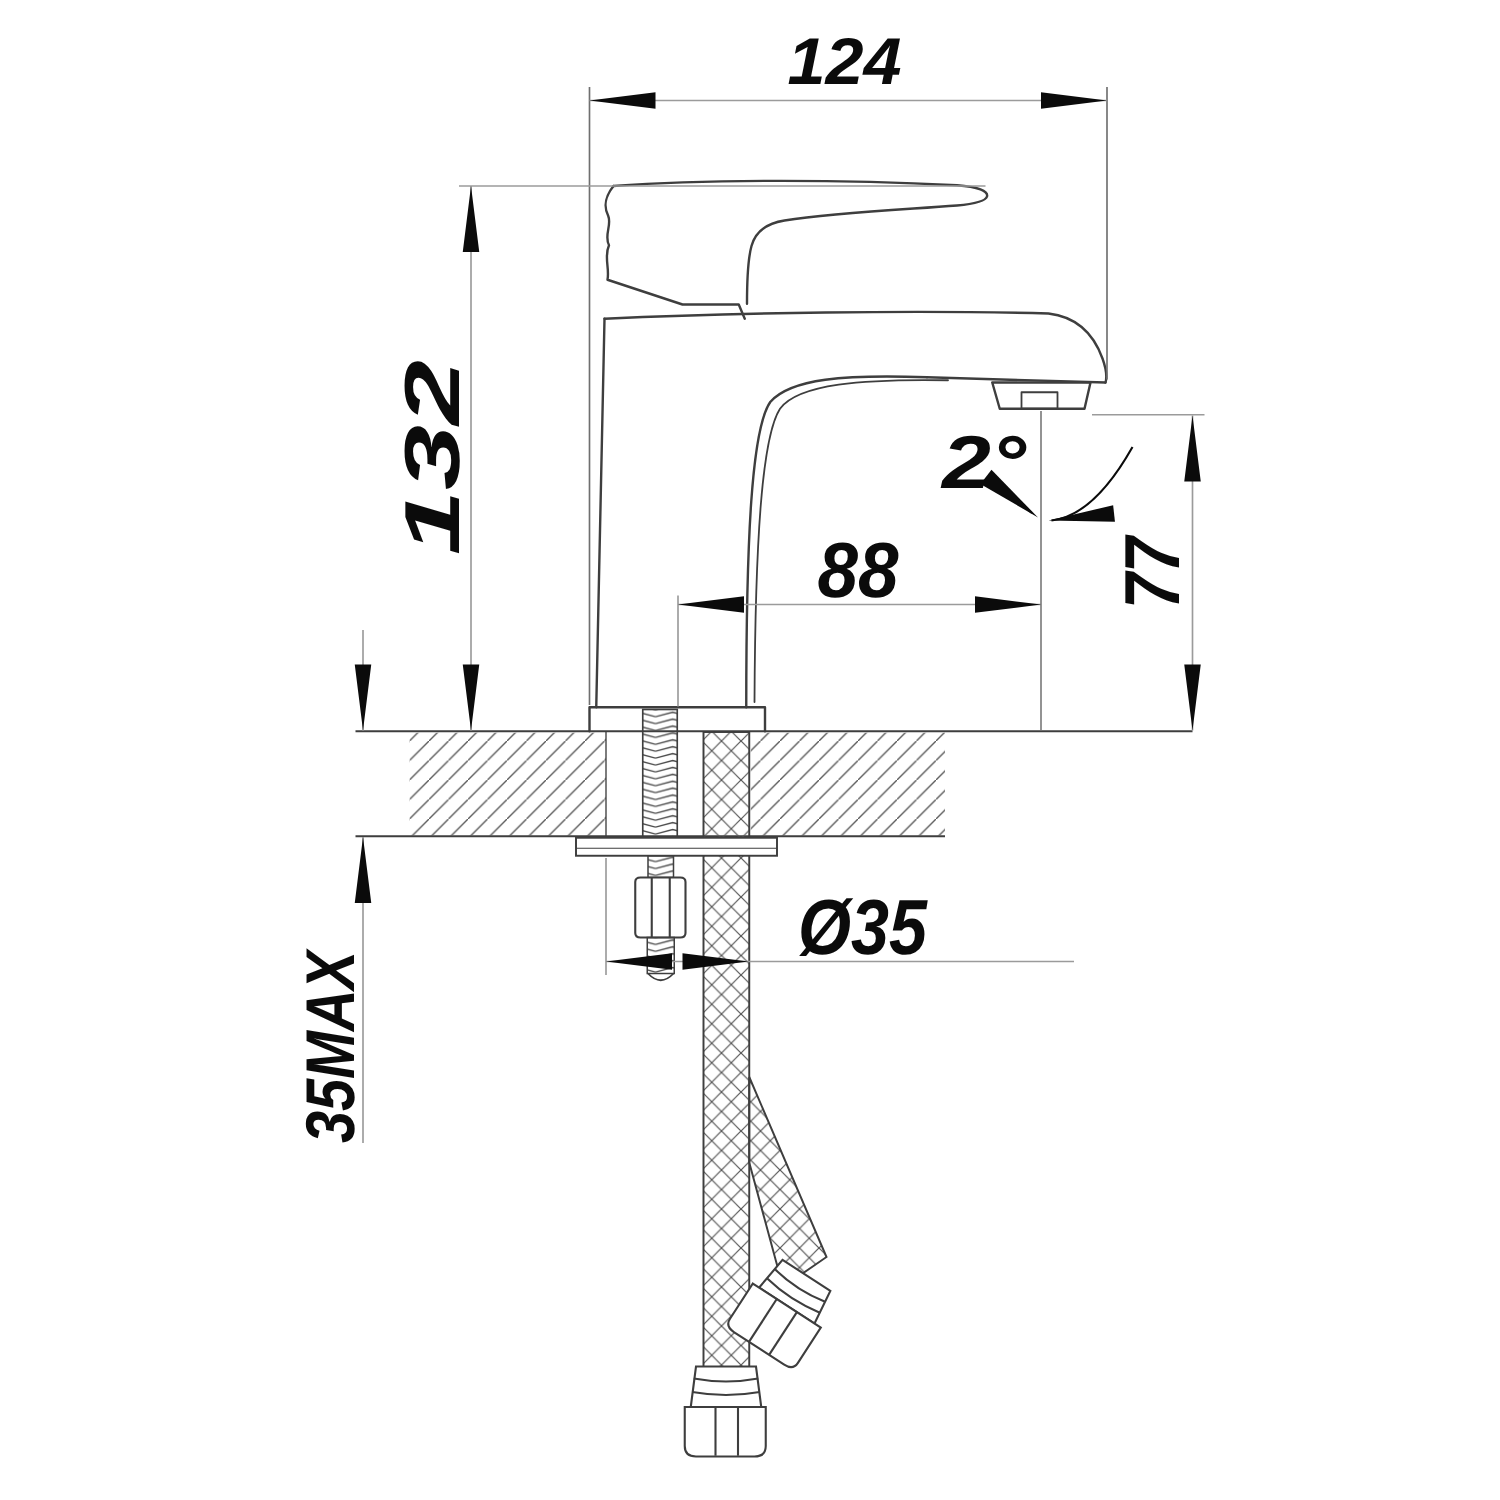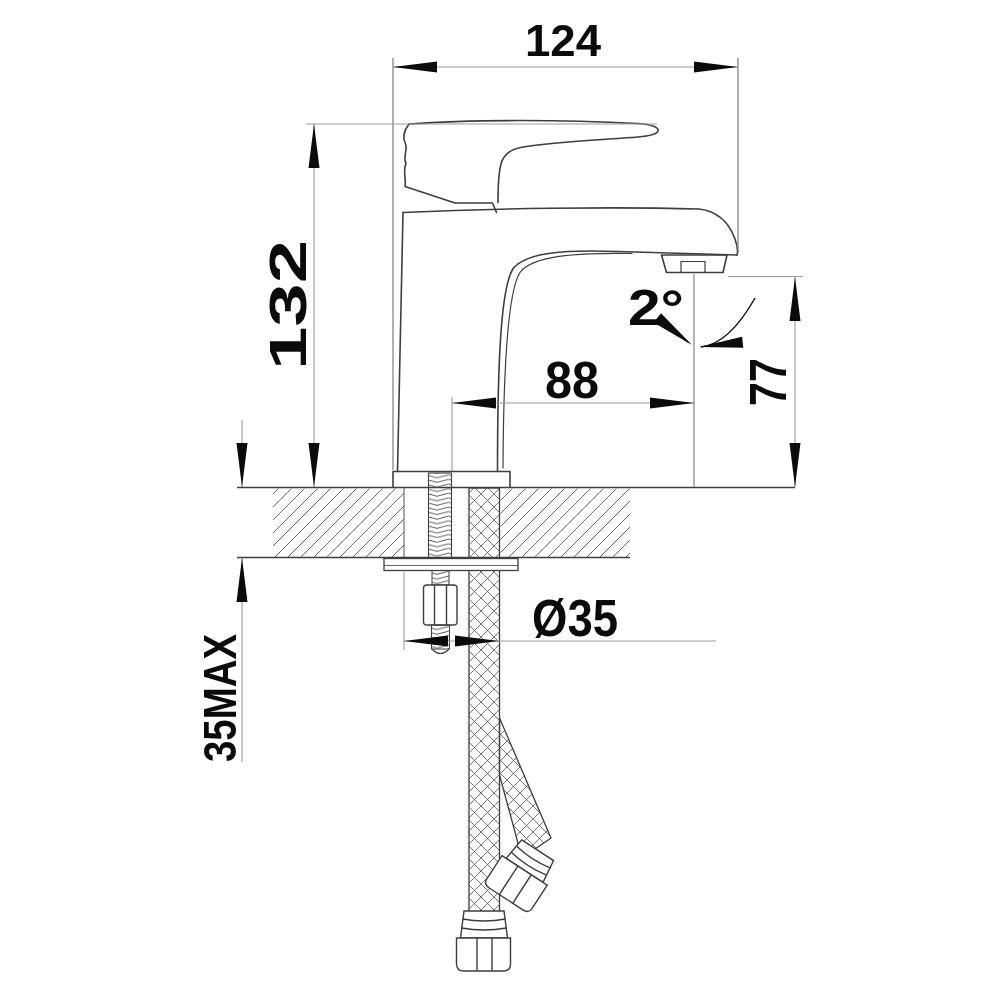--- a/index.html
+++ b/index.html
@@ -1,17 +1,17 @@
 <!DOCTYPE html>
 <html><head>
 <meta charset="utf-8">
 <style>
   html,body{margin:0;padding:0;background:#fff;}
   .stage{position:relative;width:980px;height:1000px;background:#fff;overflow:hidden;
-         font-family:"Liberation Sans",sans-serif;}
+         font-family:"Liberation Sans",sans-serif;font-style:italic;}
   svg{position:absolute;left:0;top:0;}
   text{font-family:"Liberation Sans","DejaVu Sans",sans-serif;font-weight:700;fill:#0b0b0b;}
 </style>
 </head>
 <body>
 
 <div class="stage">
 <svg width="1000" height="1000" viewBox="0 0 1000 1000">
   <defs>
     <pattern id="hatch45" width="13" height="13" patternUnits="userSpaceOnUse">

